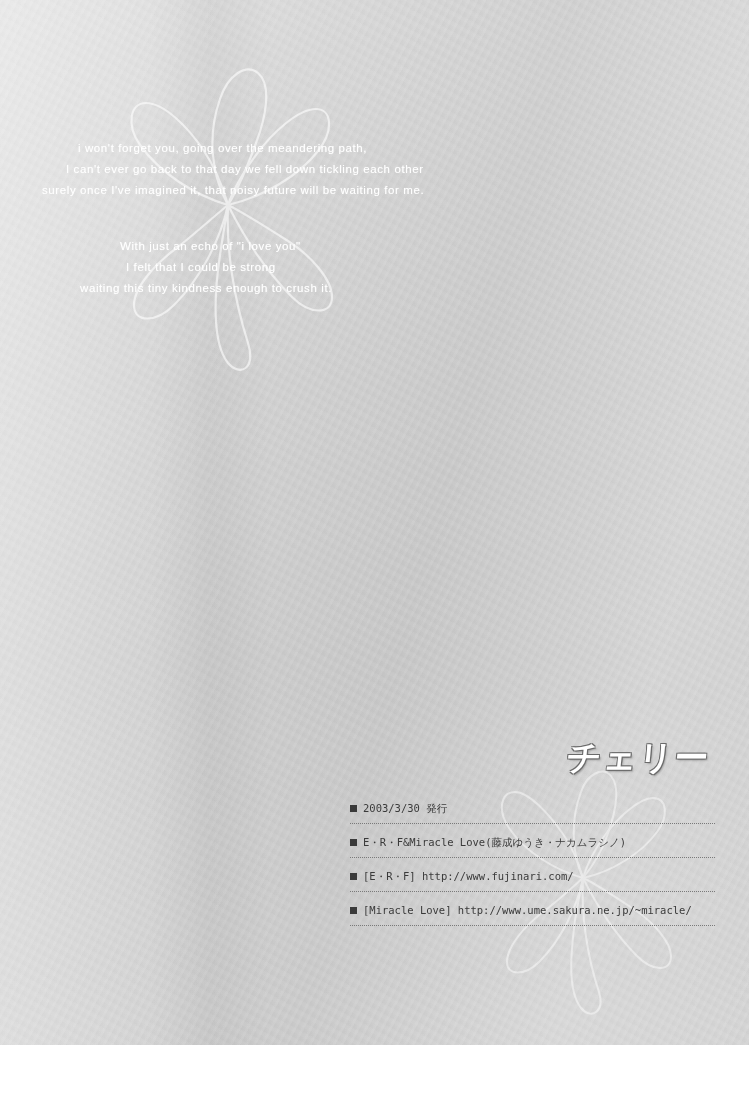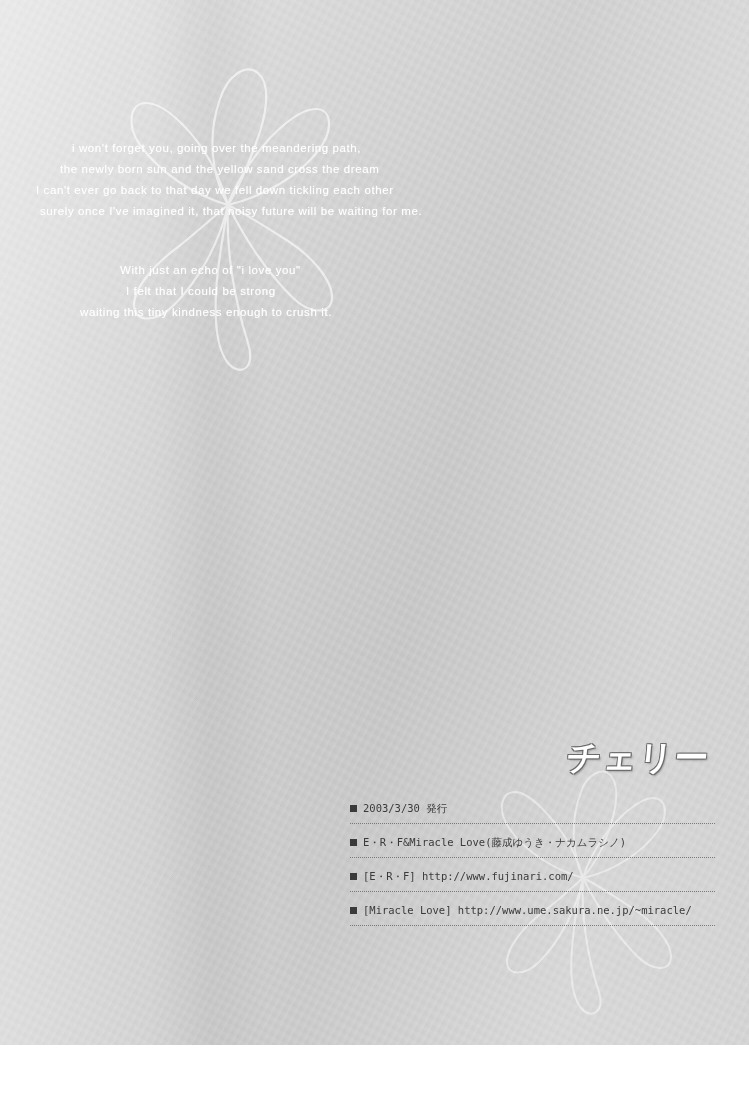--- a/index.html
+++ b/index.html
@@ -75,22 +75,22 @@
   
   .poem {
     position: absolute;
     color: #ffffff;
     font-family: "Liberation Sans", sans-serif;
     font-size: 11.5px;
     letter-spacing: .6px;
     white-space: nowrap;
     text-shadow: 0 0 1px rgba(255,255,255,0.5);
   }
-  #poem-block-1 { left: 28px; top: 138px; width: 420px; }
-  #poem-block-2 { left: 80px; top: 260px; width: 320px; }
+  #poem-block-1 { left: 34px; top: 138px; width: 420px; }
+  #poem-block-2 { left: 80px; top: 236px; width: 320px; }
   .poem-line {
     color: #ffffff;
     font-size: 11.5px;
     line-height: 21px;
     white-space: nowrap;
   }
   #poem-block-1 .poem-line:nth-child(1) { padding-left: 44px; }
   #poem-block-1 .poem-line:nth-child(2) { padding-left: 32px; }
   #poem-block-1 .poem-line:nth-child(3) { padding-left: 8px; }
   #poem-block-1 .poem-line:nth-child(4) { padding-left: 0px; margin-left: 12px; }
@@ -203,21 +203,20 @@
       <path d="M128 118 C100 110 70 92 54 68 C42 50 46 32 60 32 C74 32 94 54 108 74 C118 88 125 108 128 118 Z"></path>
       <path d="M128 118 C156 112 186 94 202 72 C214 56 212 38 198 38 C184 38 162 58 148 78 C138 92 131 108 128 118 Z"></path>
       <path d="M128 118 C122 148 106 180 84 202 C70 216 52 216 52 202 C52 186 70 166 88 152 C104 140 121 124 128 118 Z"></path>
       <path d="M128 118 C142 146 160 174 182 196 C198 212 216 212 216 196 C216 182 198 162 180 150 C162 138 138 122 128 118 Z"></path>
       <path d="M128 120 C126 154 132 196 144 232 C150 252 136 260 126 248 C112 230 116 192 120 160 C123 142 126 128 128 120 Z"></path>
     </g>
   </svg>
 
   <div class="poem" id="poem-block-1">
     <div class="poem-line">i won't forget you, going over the meandering path,</div>
-    <div class="poem-line">the newly born sun and the yellow sand cross the dream</div>
     <div class="poem-line">I can't ever go back to that day we fell down tickling each other</div>
     <div class="poem-line">surely once I've imagined it, that noisy future will be waiting for me.</div>
   </div>
 
   <div class="poem" id="poem-block-2">
     <div class="poem-line">With just an echo of "i love you"</div>
     <div class="poem-line">I felt that I could be strong</div>
     <div class="poem-line">waiting this tiny kindness enough to crush it.</div>
   </div>
 

